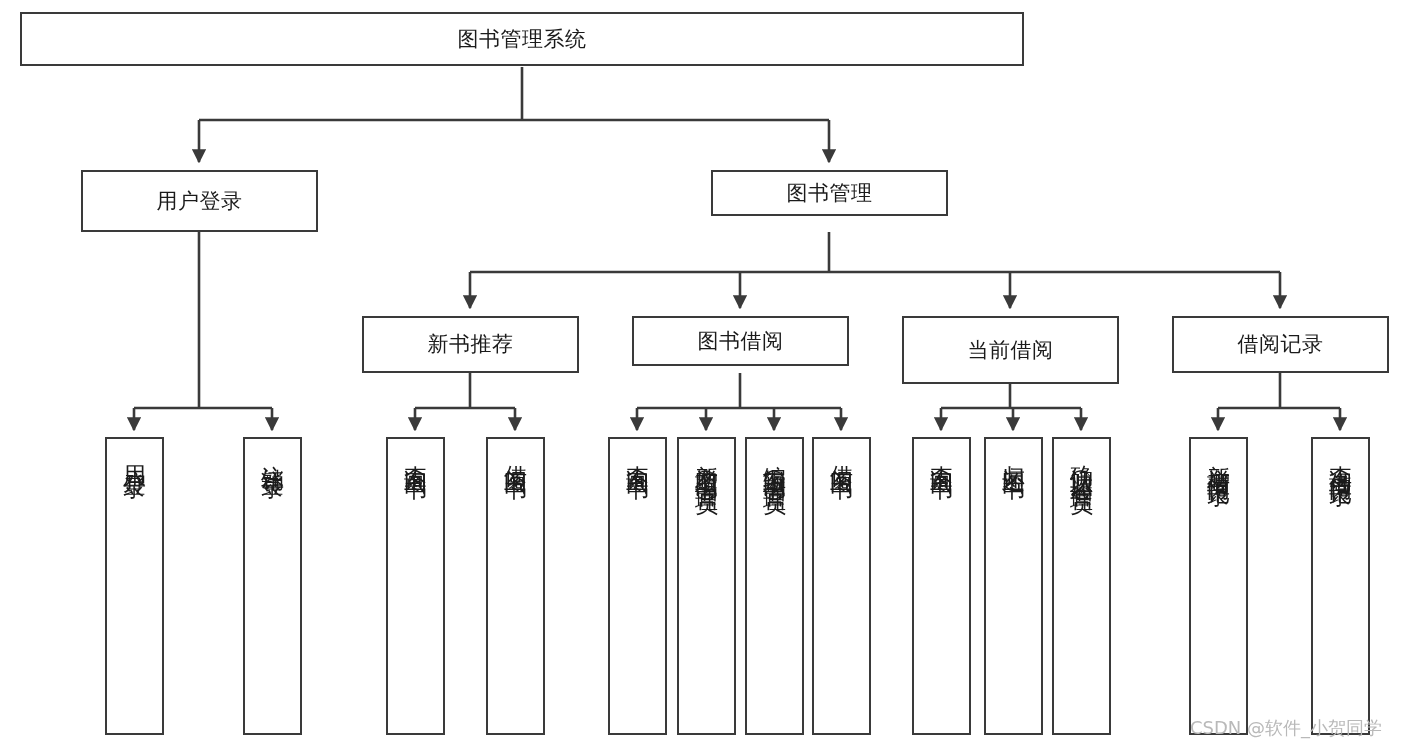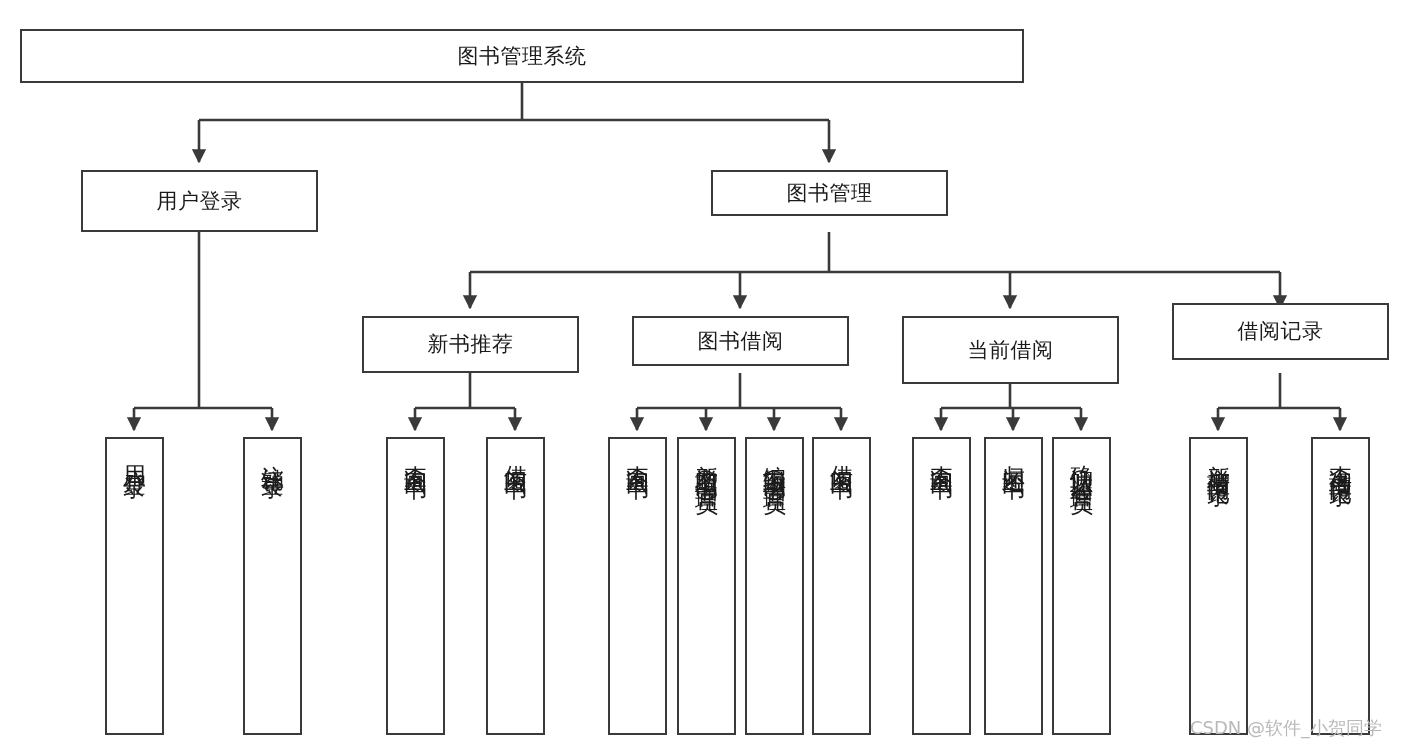--- a/index.html
+++ b/index.html
@@ -115,41 +115,41 @@
       <path d="M 1013 408 L 1013 430" marker-end="url(#arrow)"></path>
       <path d="M 1081 408 L 1081 430" marker-end="url(#arrow)"></path>
 
       <path d="M 1280 373 L 1280 408"></path>
       <path d="M 1218 408 L 1340 408"></path>
       <path d="M 1218 408 L 1218 430" marker-end="url(#arrow)"></path>
       <path d="M 1340 408 L 1340 430" marker-end="url(#arrow)"></path>
     </g>
   </svg>
 
-  <div class="node root h" id="node-root" style="left: 20px; top: 29px; width: 1004px; height: 54px;">
+  <div class="node root h" id="node-root" style="left: 20px; top: 12px; width: 1004px; height: 54px;">
     <span class="label">图书管理系统</span>
   </div>
 
   <div class="node h" id="node-t2-0" style="left: 81px; top: 170px; width: 237px; height: 62px;">
     <span class="label">用户登录</span>
   </div>
   <div class="node h" id="node-t2-1" style="left: 711px; top: 170px; width: 237px; height: 46px;">
     <span class="label">图书管理</span>
   </div>
 
   <div class="node h" id="node-t3-0" style="left: 362px; top: 316px; width: 217px; height: 57px; justify-content: center;">
     <span class="label">新书推荐</span>
   </div>
   <div class="node h" id="node-t3-1" style="left: 632px; top: 316px; width: 217px; height: 50px;">
     <span class="label">图书借阅</span>
   </div>
   <div class="node h" id="node-t3-2" style="left: 902px; top: 316px; width: 217px; height: 68px;">
     <span class="label">当前借阅</span>
   </div>
-  <div class="node h" id="node-t3-3" style="left: 1172px; top: 303px; width: 217px; height: 57px;">
+  <div class="node h" id="node-t3-3" style="left: 1172px; top: 316px; width: 217px; height: 57px;">
     <span class="label">借阅记录</span>
   </div>
 
   <div class="node v" id="node-leaf-0" style="left: 105px; top: 437px; width: 59px; height: 298px;">
     <span class="label">用户登录</span>
   </div>
   <div class="node v" id="node-leaf-1" style="left: 243px; top: 437px; width: 59px; height: 298px;">
     <span class="label">注销登录</span>
   </div>
   <div class="node v" id="node-leaf-2" style="left: 386px; top: 437px; width: 59px; height: 298px;">

